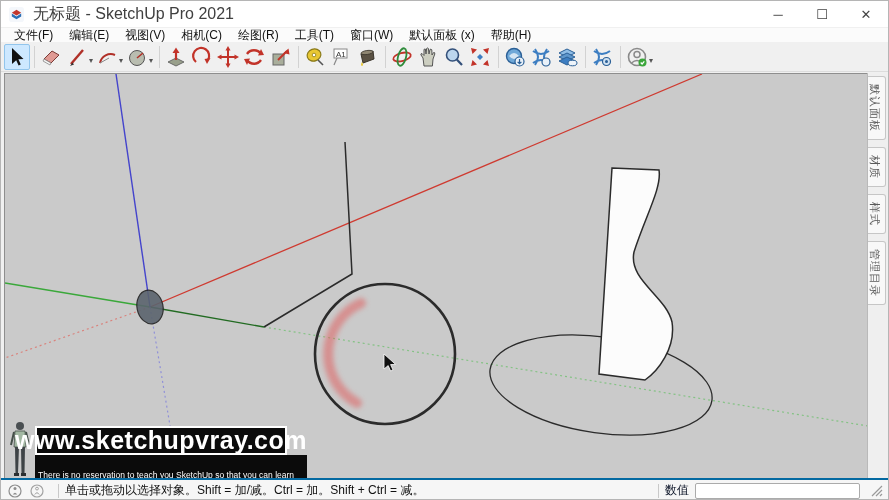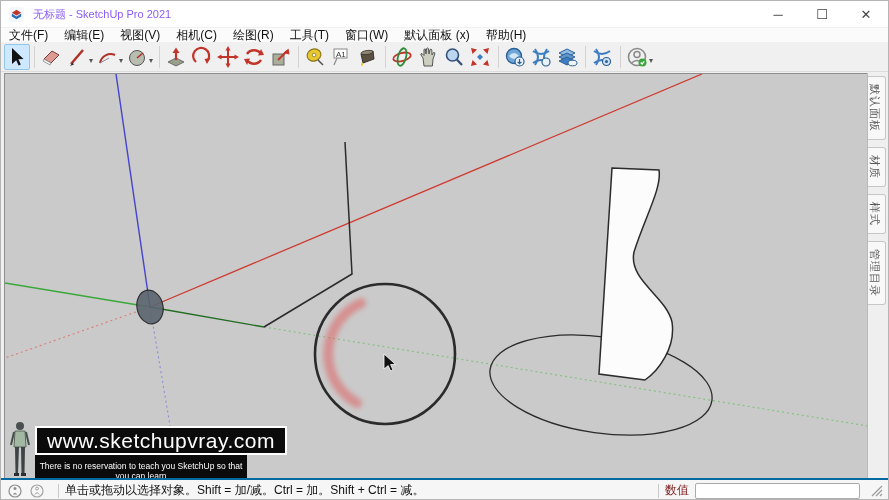--- a/index.html
+++ b/index.html
@@ -6,65 +6,65 @@
   html,body { width:889px; height:500px; overflow:hidden; }
   body {
     font-family:"Liberation Sans","DejaVu Sans",sans-serif;
     position:relative; background:#f0f0f0; border:1px solid #b5b5b5;
     font-size:12px; color:#222;
   }
   
   .titlebar { position:absolute; left:0; top:0; width:100%; height:27px;
     background:#ffffff; display:flex; align-items:center; border-bottom:1px solid #f0f0f0; }
   .app-icon { width:15px; height:15px; margin:0 9px 0 8px; }
-  .title-text { font-size:11px; color:#8b5cf6; }
+  .title-text { font-size:16px; color:#404040; }
   .win-controls { position:absolute; right:0; top:0; height:27px; display:flex; }
   .win-btn { width:44px; height:27px; display:flex; align-items:center; justify-content:center;
     color:#444; font-size:13px; cursor:default; }
   
   .menubar { position:absolute; left:0; top:27px; width:100%; height:14px;
-    background:#fbfbfb; display:flex; align-items:center; gap:0; }
+    background:#fbfbfb; display:flex; align-items:center; padding-left:5px; gap:0; }
   .menu-item { padding:0 8px; font-size:12px; color:#111; line-height:14px; }
   
   .toolbar { position:absolute; left:0; top:41px; width:100%; height:30px;
     background:#f0f0f0; display:flex; align-items:center; padding-left:3px; border-bottom:1px solid #dcdcdc;}
   .tb { width:26px; height:26px; display:flex; align-items:center; justify-content:flex-start;
     border:1px solid transparent; border-radius:2px; }
   .tb.active { background:#cde8ff; border-color:#92c5ec; }
   .tb svg { width:22px; height:22px; }
   .caret { font-size:8px; color:#555; margin:8px 2px 0 -2px; }
   .tb-sep { width:1px; height:22px; background:#d2d2d2; margin:0 4px; }
   
   .viewport { position:absolute; left:3px; top:72px; width:863px; height:405px;
     background:#cacaca; border-top:1px solid #8e8e8e; border-left:1px solid #8e8e8e; overflow:hidden; }
   .scene { position:absolute; left:0; top:0; }
   
   .wm-person { position:absolute; left:2px; top:347px; }
   .wm-box { position:absolute; left:30px; top:352px; width:252px; height:29px;
     border:2px solid #ffffff; display:flex; align-items:center; justify-content:center; }
-  .wm-box span { font-size:21px; font-weight:normal; letter-spacing:.5px; }
-  .wm-sub { position:absolute; left:30px; top:381px; width:212px; height:23px;
-    padding:6px 3px; line-height:10px;text-align:center; }
+  .wm-box span { font-size:25px; font-weight:bold; letter-spacing:.5px; }
+  .wm-sub { position:absolute; left:30px; top:381px; width:272px; height:23px;
+    padding:15px 3px; line-height:10px; }
   .wm-sub span { font-size:8.5px; display:block; }
   .cursor-svg { position:absolute; left:378px; top:279px; }
   
   .tabstrip { position:absolute; left:866px; top:72px; width:23px; height:405px;
     background:#efefef; border-left:1px solid #b9b9b9; padding-top:3px; }
   .side-tab { writing-mode:vertical-rl; text-orientation:sideways;
     background:#f8f8f8; border:1px solid #c6c6c6; border-left:none;
     border-radius:0 3px 3px 0; color:#5a5a5a; font-size:11px;
     padding:7px 3px; margin:0 3px 7px 0; width:18px; letter-spacing:1px; }
   
   .statusbar { position:absolute; left:0; top:477px; width:100%; height:23px;
     background:#f6f6f6; border-top:2px solid #0369a1; display:flex; align-items:center; }
   .status-icons { display:flex; align-items:center; gap:8px; padding:0 8px 0 7px; }
   .vdiv { width:1px; height:14px; background:#c9c9c9; margin:0 6px; }
   .status-hint { font-size:12px; color:#111; }
   .status-right { margin-left:auto; display:flex; align-items:center; padding-right:4px; }
-  .measure-label { font-size:12px; color:#7f1d1d; margin-right:6px; }
+  .measure-label { font-size:12px; color:#0f172a; margin-right:6px; }
   .measure-input { width:165px; height:16px; border:1px solid #ababab; border-radius:2px;
     background:#fff; font-size:11px; padding:0 3px; outline:none; }
   .grip { margin-left:10px; }
 </style>
 </head>
 <body>
 
 <div class="titlebar">
   <svg class="app-icon" viewBox="0 0 16 16">
     <rect x="0" y="0" width="16" height="16" rx="3" fill="#f4f7fb"></rect>

